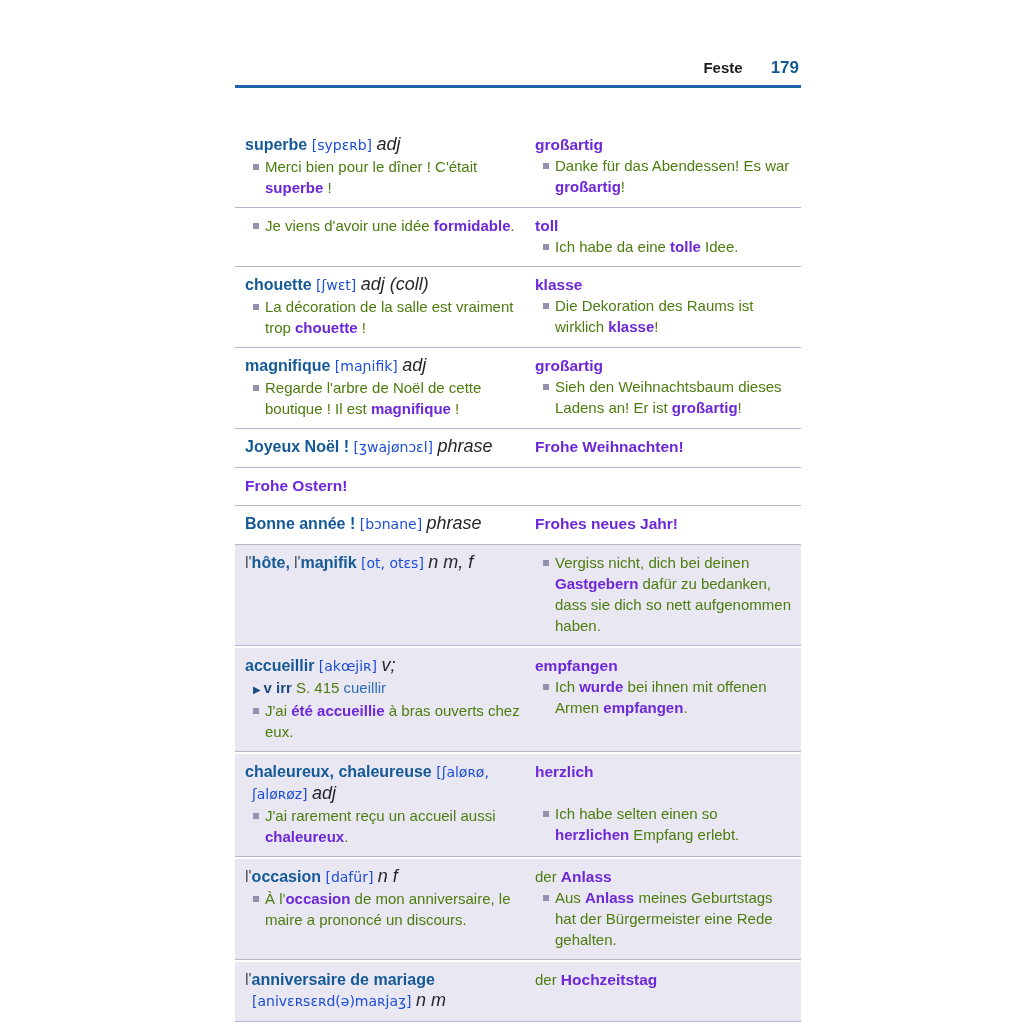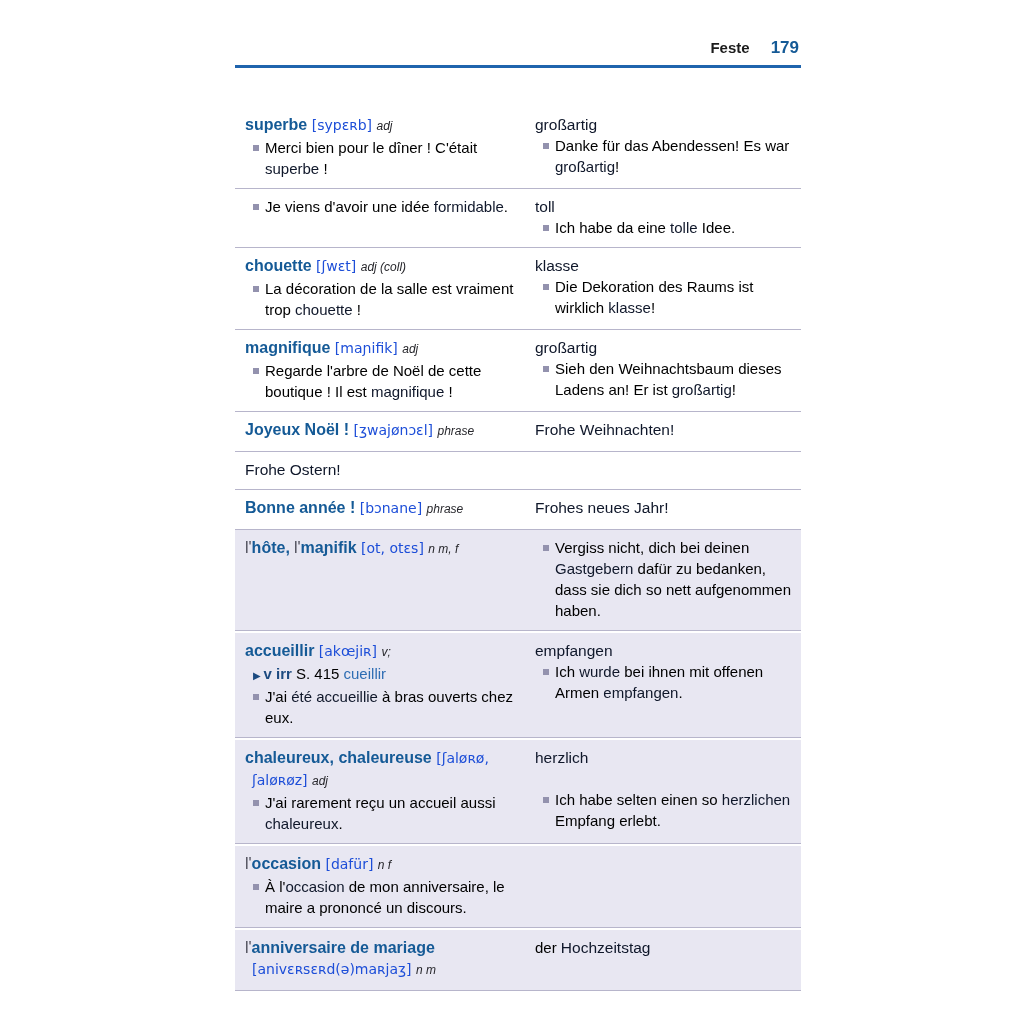--- a/index.html
+++ b/index.html
@@ -2,42 +2,42 @@
 <html><head>
 <meta charset="utf-8">
 <style>
   html,body { margin:0; padding:0; }
   body {
     width:1024px; height:1024px; background:#ffffff;
     font-family:"Liberation Sans", sans-serif; color:var(--text,#1f1f23);
     position:relative; overflow:hidden;
   }
   .page { position:absolute; left:235px; top:38px; width:566px; }
-  .header-row { display:flex; justify-content:flex-end; align-items:baseline; gap:21px; padding:0 2px 7px 0; }
+  .header-row { display:flex; justify-content:flex-end; align-items:baseline; gap:28px; padding:0 2px 7px 0;margin-top:20px; }
   .topic { font-weight:bold; font-size:15px; color:#1c1c1c; }
   .pageno { font-weight:bold; font-size:17px; color:var(--blue,#155a96); }
   .rule { height:3px; background:var(--rule,#1f64ad); margin-bottom:39px; }
 
   .entry { display:flex; gap:10px; padding:7px 6px 9px 10px; border-bottom:1.4px solid var(--divider,#b7b5cb); background:#ffffff; }
   .entry.shaded { background:var(--shade,#e8e7f2); margin-bottom:2px; }
   .col-fr { width:280px; flex:none; }
   .col-de { flex:1; min-width:0; }
 
   .line { font-size:15px; line-height:21px; }
   .line.cont { padding-left:7px; }
   .line.note { padding-left:8px; }
   .line.ex { padding-left:20px; text-indent:-12px; }
   .bullet { display:inline-block; width:6px; height:6px; background:var(--bullet,#9392ae); margin-right:6px; vertical-align:2px; text-indent:0; }
 
   .hw  { color:var(--blue,#155a96); font-weight:bold; font-size:16px; }
   .pre { color:#4d4d5a; font-size:16px; }
   .ph  { font-family:"DejaVu Sans", sans-serif; font-size:14px; color:#1d4ed8; }
-  .pos { font-style:italic; font-size:12px; color:#26262b; }
-  .b   { font-weight:normal; color:#0f172a; }
-  .r   { color:#000000;text-align:right; }
+  .pos { font-style:italic; font-size:18px; color:#26262b; }
+  .b   { font-weight:bold; color:#6d28d9; }
+  .r   { color:#4d7c0f;text-align:right; }
   .line.head .b { font-size:15.5px; }
   .link  { color:var(--link,#2e6db3); }
   .vb    { font-weight:bold; color:var(--navy,#1c4a80); }
   .arrow { color:var(--navy,#1c4a80); font-size:10px; }
 </style>
 </head>
 <body style="--blue: #155a96; --rule: #1f64ad; --shade: #e8e7f2; --divider: #b7b5cb; --bullet: #9392ae; --link: #2e6db3; --navy: #1c4a80; --text: #1f1f23;">
 
 <div class="page">
   <div class="header-row">
@@ -134,20 +134,24 @@
         <div class="col-de">
           <div class="line head"><span class="b">herzlich</span></div>
           <div class="line ex" style="margin-top: 21px;"><span class="bullet"></span><span class="r">Ich habe selten einen so </span><span class="b">herzlichen</span><span class="r"> Empfang erlebt.</span></div>
         </div>
       </div>
       <div class="entry shaded">
         <div class="col-fr">
           <div class="line head"><span class="pre">l'</span><span class="hw">occasion</span><span class="ph"> [dafür] </span><span class="pos">n f</span></div>
           <div class="line ex"><span class="bullet"></span><span class="r">À l'</span><span class="b">occasion</span><span class="r"> de mon anniversaire, le maire a prononcé un discours.</span></div>
         </div>
+        <div class="col-de">
+          <div class="line head"><span class="r">der </span><span class="b">Anlass</span></div>
+          <div class="line ex"><span class="bullet"></span><span class="r">Aus </span><span class="b">Anlass</span><span class="r"> meines Geburtstags hat der Bürgermeister eine Rede gehalten.</span></div>
+        </div>
       </div>
       <div class="entry shaded">
         <div class="col-fr">
           <div class="line head"><span class="pre">l'</span><span class="hw">anniversaire de mariage</span></div>
           <div class="line cont"><span class="ph">[anivɛʀsɛʀd(ə)maʀjaʒ] </span><span class="pos">n m</span></div>
         </div>
         <div class="col-de">
           <div class="line head"><span class="r">der </span><span class="b">Hochzeitstag</span></div>
         </div>
       </div>

